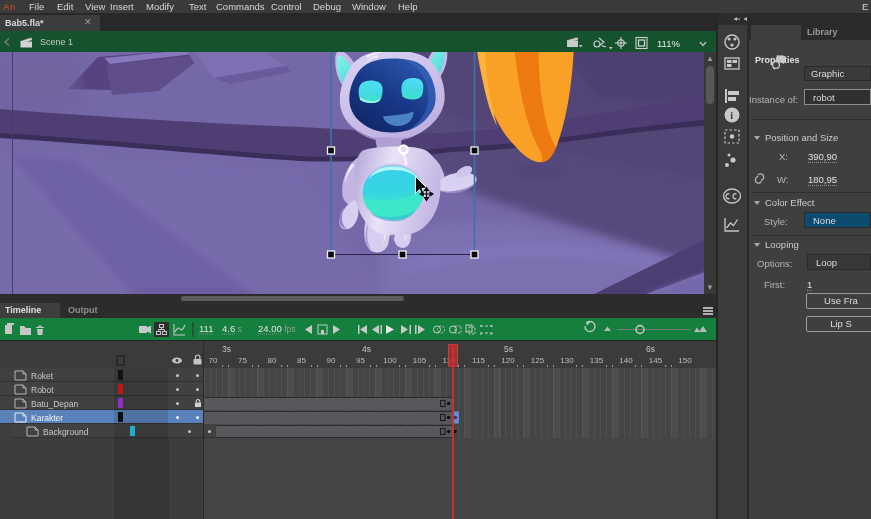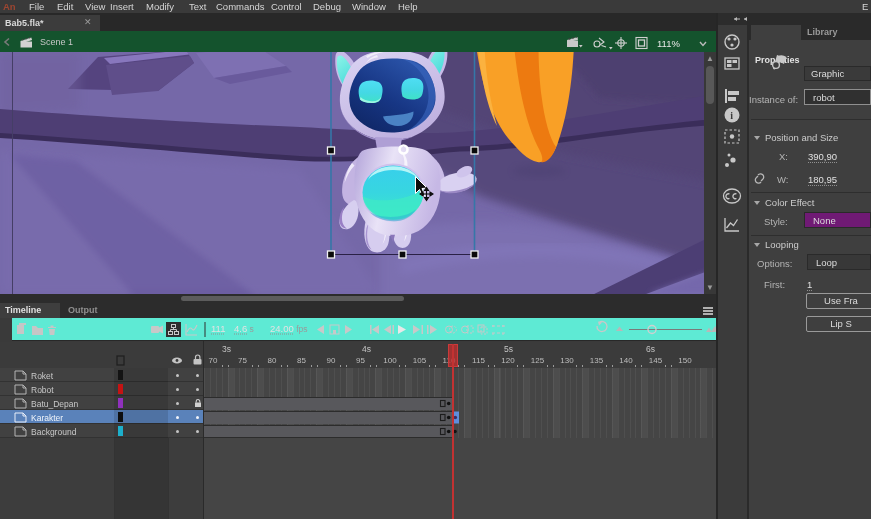--- a/index.html
+++ b/index.html
@@ -16,21 +16,21 @@
 #doctab { position:absolute; left:0; top:2px; width:100px; height:16px; background:#3c3c3c; }
 
 #scenebar { left:0; top:31px; width:716px; height:21px; background:#14532d; }
 
 #stage { left:0; top:52px; width:716px; height:242px; background:#7668aa; overflow:hidden; }
 
 #hscroll { left:0; top:294px; width:716px; height:9px; background:#2c2c2c; }
 #hthumb { position:absolute; left:181px; top:2px; width:223px; height:5px; background:#5c5c5c; border-radius:3px; }
 
 #tltabs { left:0; top:303px; width:716px; height:15px; background:#2c2c2c; }
-#tltoolbar { left:12px; top:318px; width:716px; height:23px; background:#5eead4; border-bottom:1px solid #282828; }
+#tltoolbar { left:0; top:318px; width:716px; height:23px; background:#15803d; border-bottom:1px solid #282828; }
 #tlhead { left:0; top:342px; width:716px; height:26px; background:#3b3b3b; }
 #tlbody { left:0; top:368px; width:716px; height:151px; background:#3e3e3e; }
 .lrow { position:absolute; left:0; width:204px; height:14px; background:#414141; border-bottom:1px solid #323232; }
 .lrow .nm { position:absolute; left:31px; top:2.5px; font-size:8.5px; color:#c8c8c8; }
 .swatch { position:absolute; left:118px; top:2px; width:5px; height:10px; }
 .dot { position:absolute; width:3px; height:3px; border-radius:50%; background:#c4c4c4; top:6px; }
 
 #grid { position:absolute; left:204px; top:368px; width:512px; height:70px;
  background:
   repeating-linear-gradient(90deg, rgba(255,255,255,0.055) 0 1px, transparent 1px 5.91px),
@@ -501,21 +501,21 @@
     </div>
 <div class="lrow abs" style="top:410px; background:#5a82ba;">
       <svg width="13" height="11" style="position:absolute;left:14px;top:2px;" viewBox="0 0 13 11">
         <path d="M1 1 h8 l3 3 v6 h-11 z M9 1 v3 h3" fill="none" stroke="#e8eef8"></path>
       </svg>
       <span class="nm" style="color:#f0f4fa;">Karakter</span>
       <span class="swatch" style="background:#101010;"></span>
       <span class="dot" style="left:176px; background:#eef2fa;"></span>
       <span class="dot" style="left:196px; background:#eef2fa;"></span>
     </div>
-<div class="lrow abs" style="top:424px;">
+<div class="lrow abs" style="top:424px;margin-left:12px;">
       <svg width="13" height="11" style="position:absolute;left:14px;top:2px;" viewBox="0 0 13 11">
         <path d="M1 1 h8 l3 3 v6 h-11 z M9 1 v3 h3" fill="none" stroke="#b5b5b5"></path>
       </svg>
       <span class="nm">Background</span>
       <span class="swatch" style="background:#22c8e8;"></span>
       <span class="dot" style="left:176px;"></span>
       <span class="dot" style="left:196px;"></span>
     </div>
 
 <div class="abs" style="left:0; top:438px; width:204px; height:81px; background:#3d3d3d;"></div>
@@ -600,21 +600,21 @@
     <g fill="none" stroke="#b8b8b8" stroke-width="1.3">
       <path d="M6 6 a3.2 3.2 0 1 1 4.5 4.5 l-1.5 1.5"></path>
       <path d="M9 9 a3.2 3.2 0 1 1 -4.5 -4.5 l1.5 -1.5" transform="translate(0,4)"></path>
     </g>
   </svg>
   <div class="lab" style="left:28px; top:161px; width:22px;">W:</div>
   <span style="position:absolute; left:59px; top:161px; font-size:9.5px; color:#e0e0e0;" class="dotted">180,95</span>
   <div class="hdiv" style="top:179px;"></div>
   <div class="sech" style="left:5px; top:184px;"><span class="tri"></span>Color Effect</div>
   <div class="lab" style="left:15px; top:203px; width:35px;">Style:</div>
-  <div class="fld" style="left:55px; top:199px; width:67px; height:16px; background:#701a75;">
+  <div class="fld" style="left:55px; top:199px; width:67px; height:16px; background:#0c4a6e;">
         <span style="position:absolute;left:8px;top:2px;">None</span>
       </div>
   <div class="hdiv" style="top:222px;"></div>
   <div class="sech" style="left:5px; top:226px;"><span class="tri"></span>Looping</div>
   <div class="lab" style="left:8px; top:245px; width:42px;">Options:</div>
   <div class="fld" style="left:58px; top:241px; width:64px; height:16px; background:#383838;">
         <span style="position:absolute;left:8px;top:2px;">Loop</span>
       </div>
   <div class="lab" style="left:15px; top:266px; width:35px;">First:</div>
   <span style="position:absolute; left:58px; top:266px; font-size:9.5px; color:#e0e0e0;" class="dotted">1</span>

